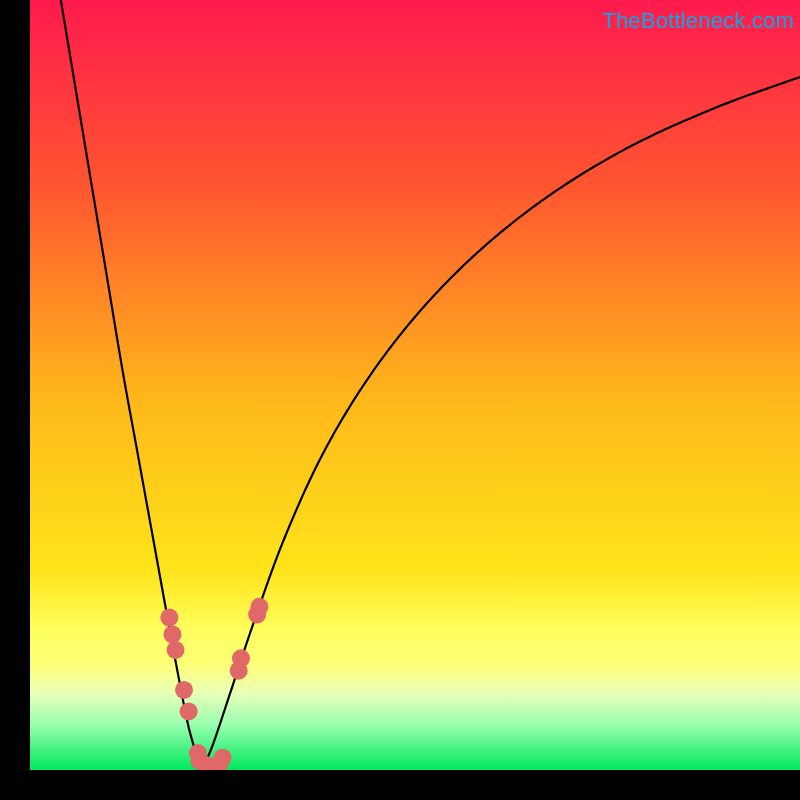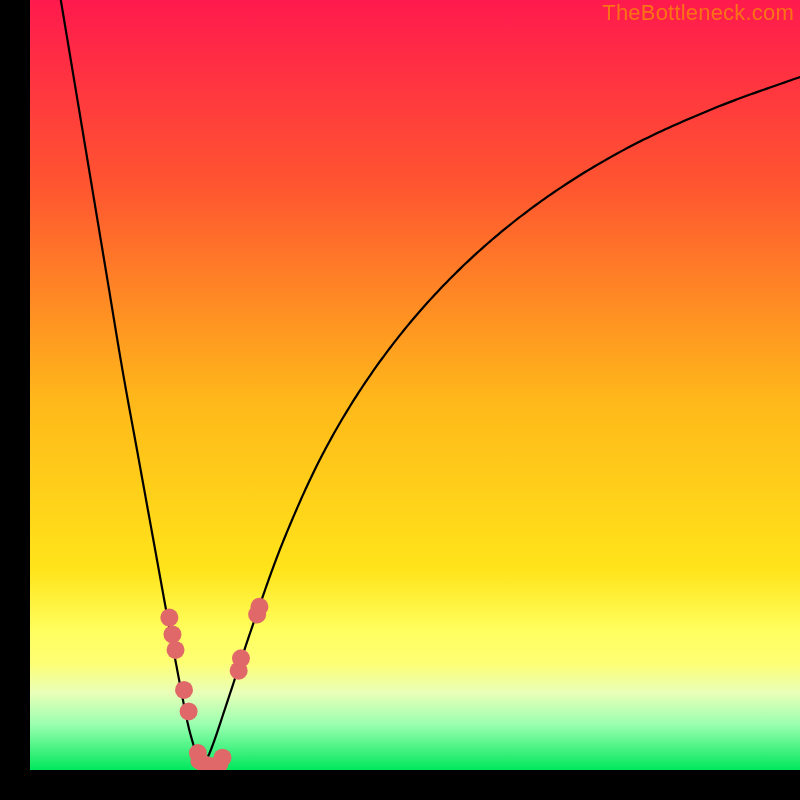--- a/index.html
+++ b/index.html
@@ -12,26 +12,26 @@
   }
   .frame {
     position: absolute;
     left: 30px;
     top: 0;
     width: 770px;
     height: 770px;
   }
   .watermark {
     position: absolute;
-    top: 0;
+    top: 8px;
     right: 6px;
     font-family: Arial, Helvetica, sans-serif;
     font-size: 22px;
     font-weight: 500;
-    color: #f97316;
+    color: #0ea5e9;
     letter-spacing: 0.2px;
     z-index: 10;
   }
   svg { display: block; }
 </style>
 </head>
 <body>
 
 <div class="frame">
   <svg id="chart-svg" width="770" height="770" viewBox="0 0 770 770">

